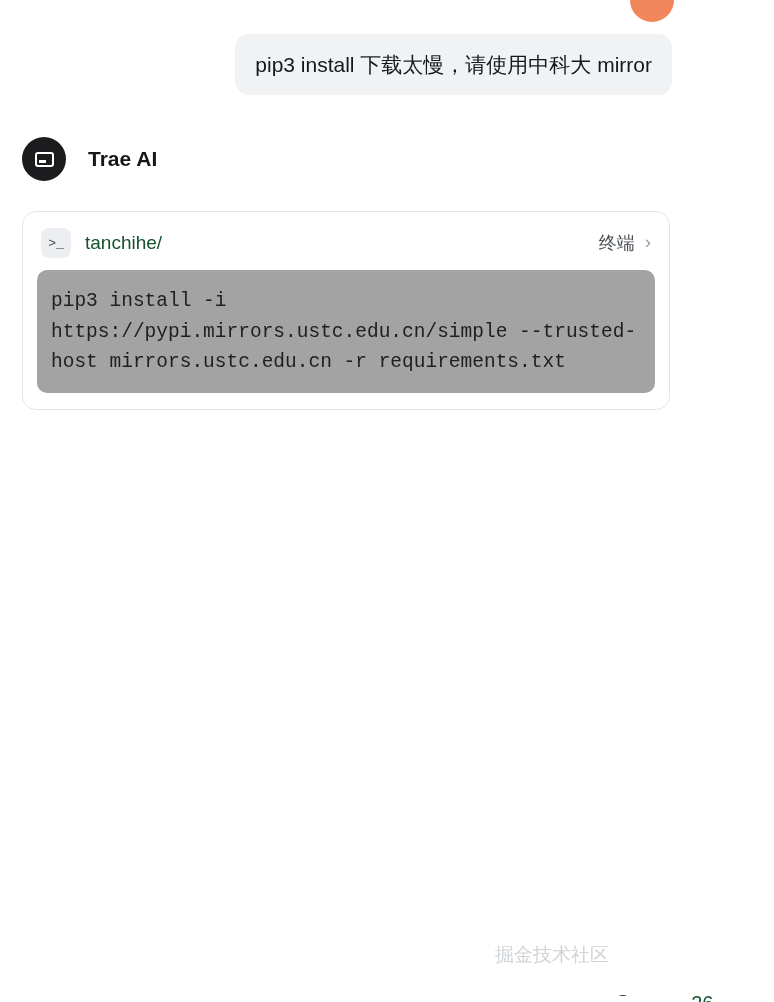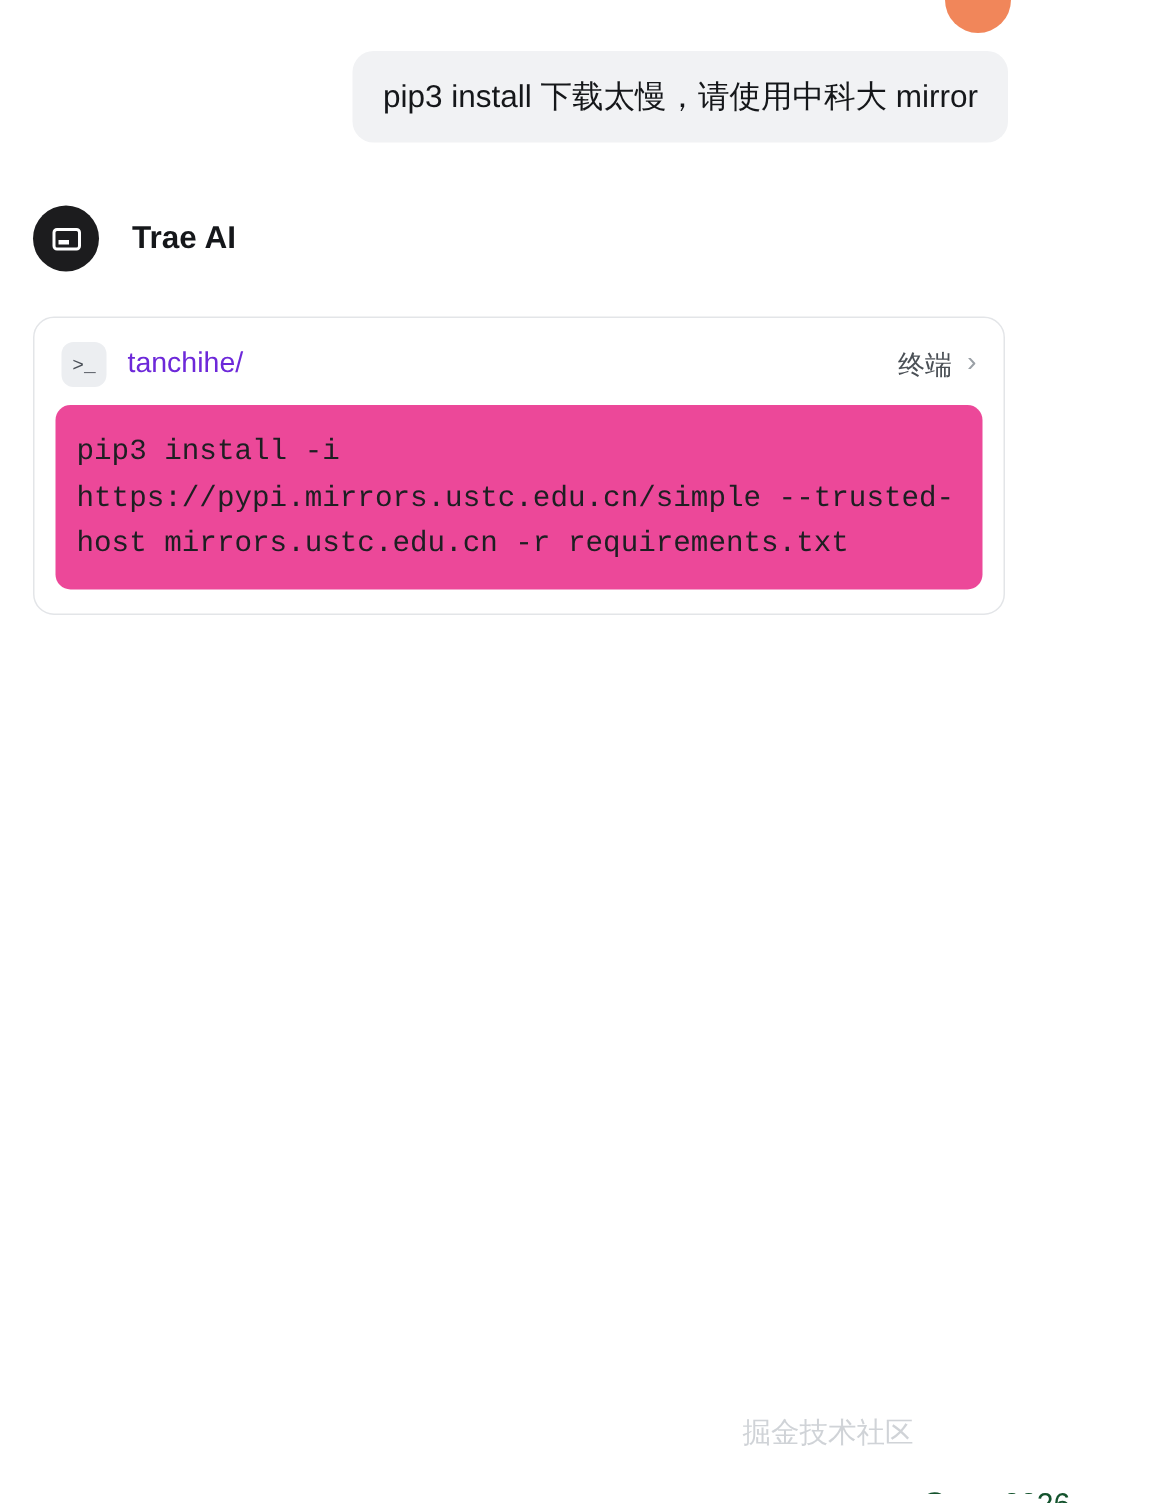--- a/index.html
+++ b/index.html
@@ -128,37 +128,37 @@
     color: #4a4f57;
     font-family: "Liberation Mono", monospace;
     font-size: 13px;
     display: flex;
     align-items: center;
     justify-content: center;
     flex: none;
   }
   .term-title {
     font-size: 19px;
-    color: #6d28d9;
+    color: #14532d;
     flex: 1;
   }
   .term-right {
     display: flex;
     align-items: flex-start;
     gap: 10px;
     color: #4b5056;
     font-size: 18px;
   }
   .chev {
     color: #9aa0a6;
     font-size: 19px;
   }
   .term-body {
     margin: 0 14px 16px 14px;
-    background: #ec4899;
+    background: #a3a3a3;
     border-radius: 10px;
     padding: 16px 14px;
   }
   .term-body pre {
     margin: 0;
     font-family: "Liberation Mono", monospace;
     font-size: 19.5px;
     line-height: 1.55;
     color: #1d1f22;
     white-space: pre-wrap;

